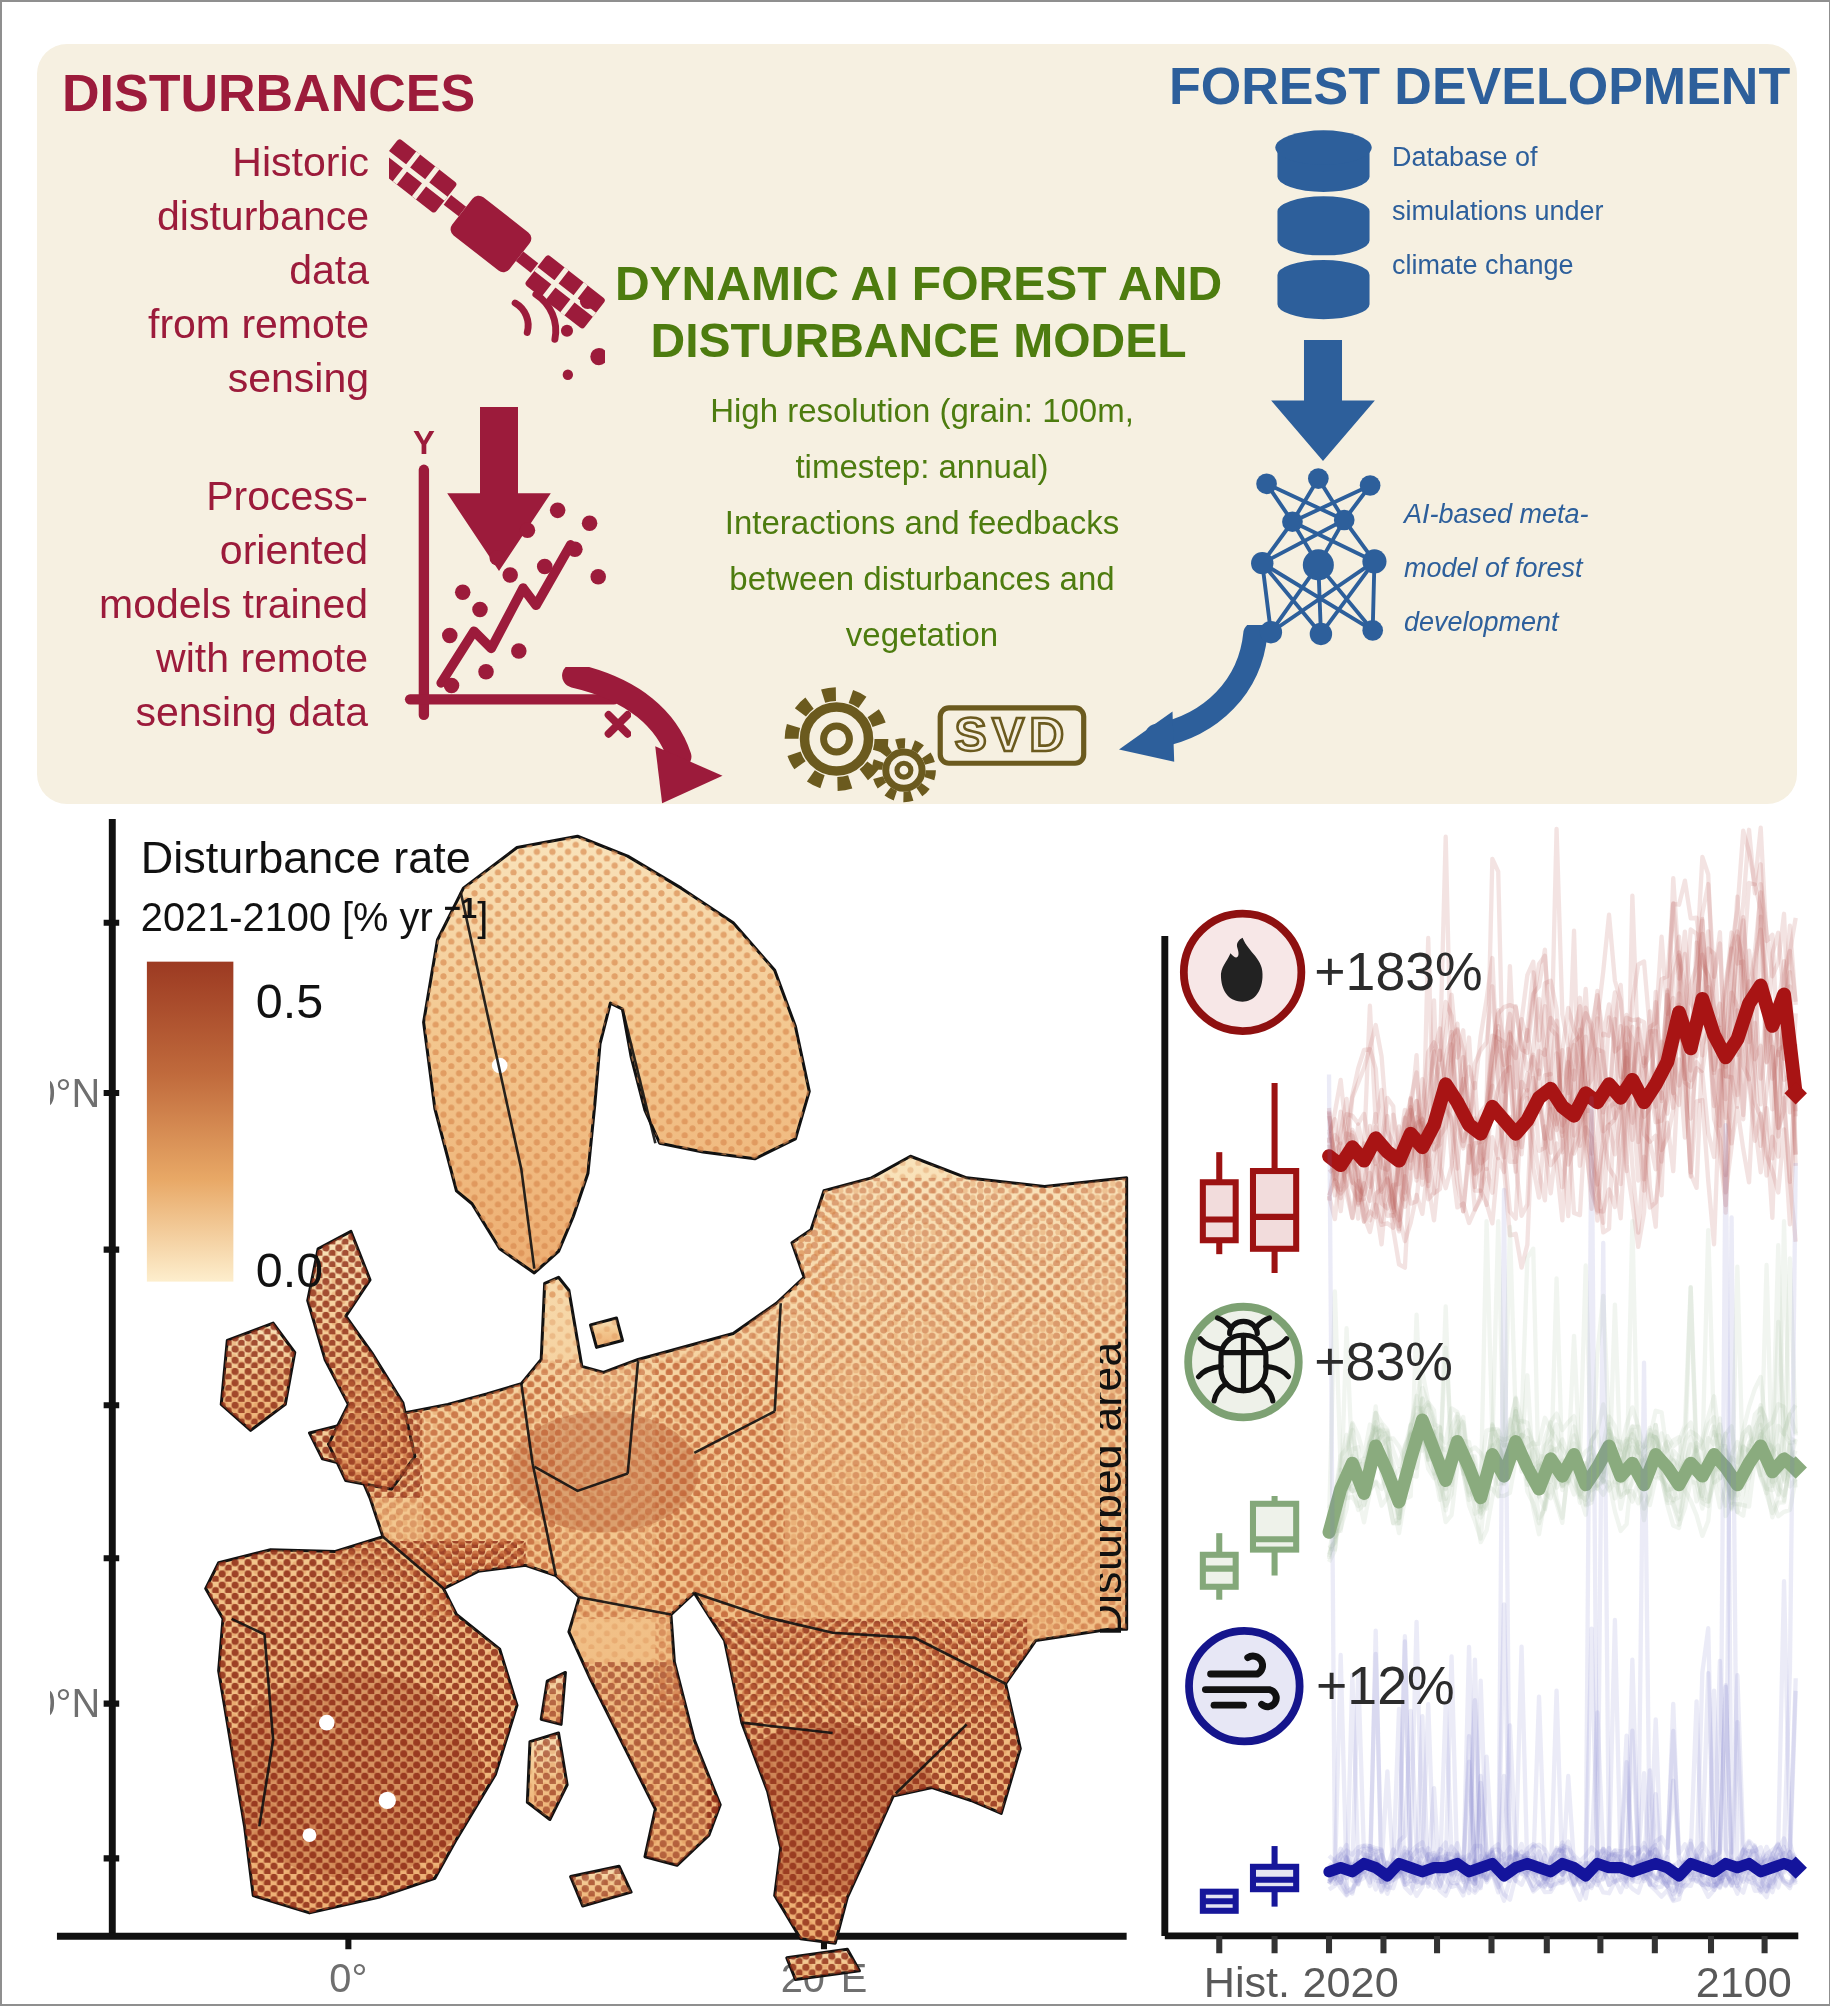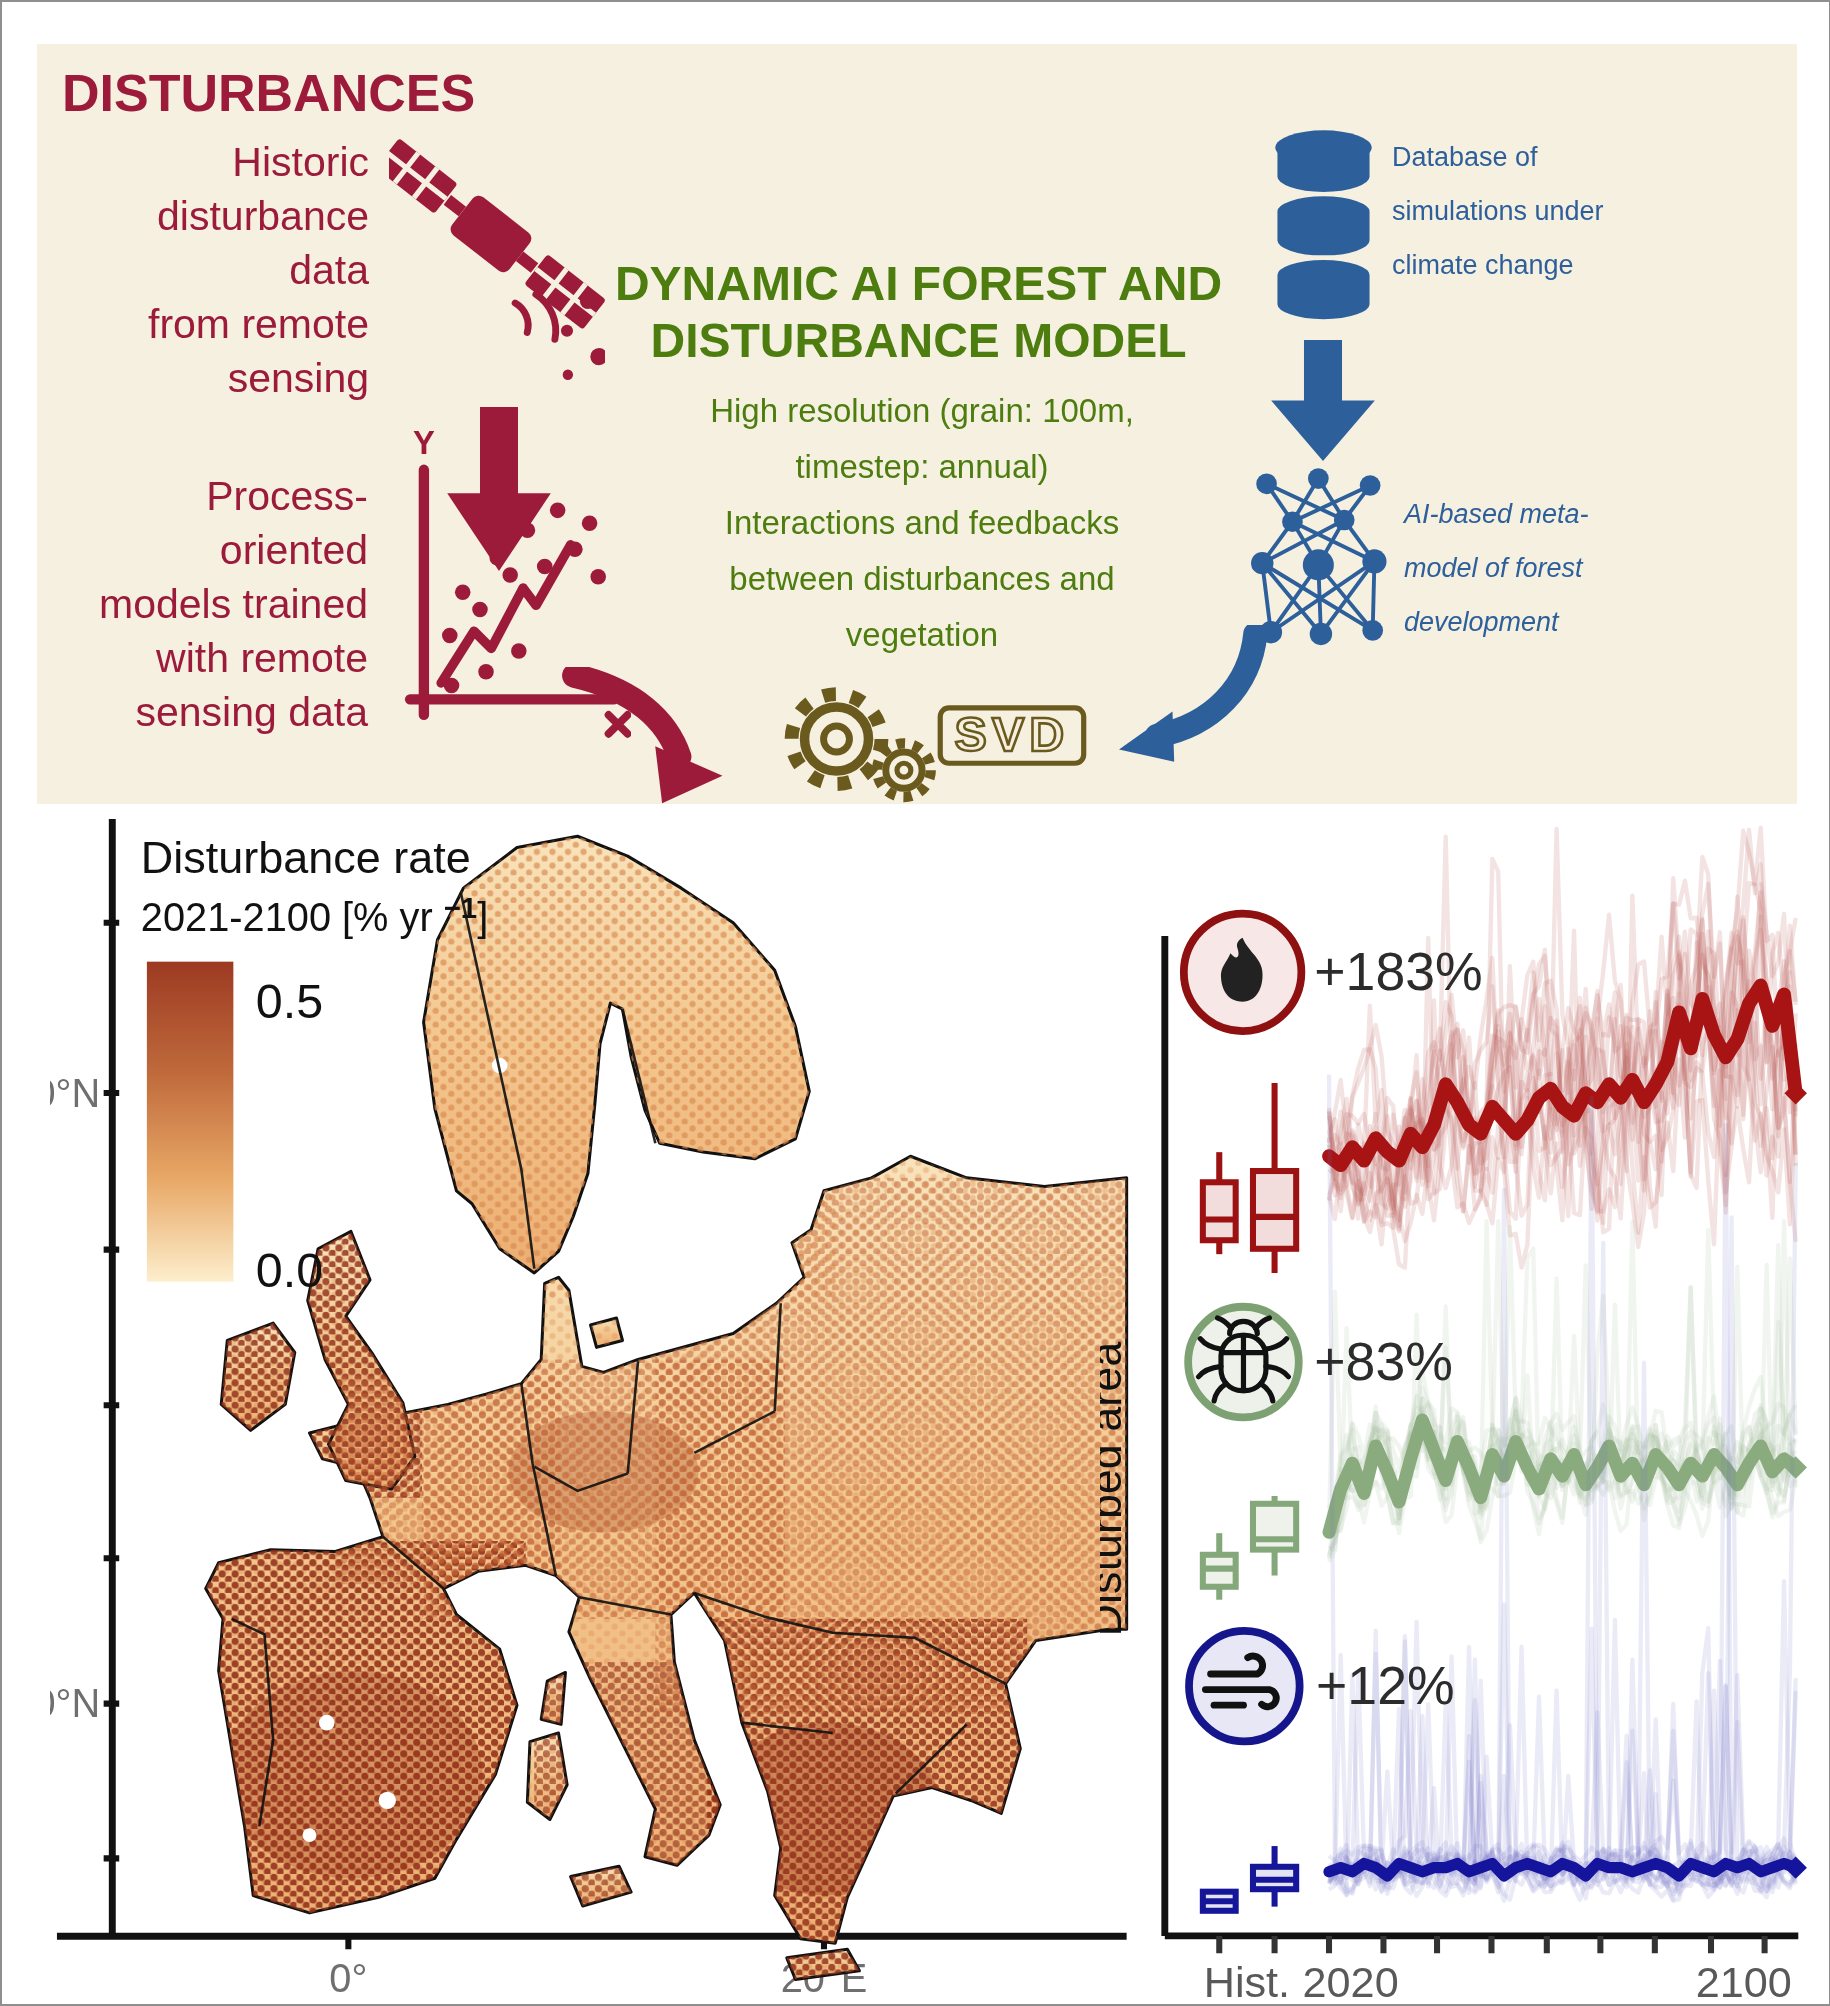--- a/index.html
+++ b/index.html
@@ -1,20 +1,20 @@
 <!DOCTYPE html>
 <html style="font-size:14px"><head>
 <meta charset="utf-8">
 <style>
   html,body{margin:0;padding:0;background:#ffffff;}
   .canvas{position:relative;width:1831px;height:2006px;background:#ffffff;
           border:2.6px solid #8f8f8f;box-sizing:border-box;overflow:hidden;
           font-family:"Liberation Sans", sans-serif;}
   .abs{position:absolute;}
-  .panel{position:absolute;left:35px;top:42px;width:1760px;height:760px;background:#f6f0e1;}
+  .panel{position:absolute;left:35px;top:42px;width:1760px;height:760px;background:#f6f0e1;border-radius:30px;}
   .sec-title{font-weight:bold;font-size:52px;letter-spacing:0px;white-space:nowrap;}
   .red{color:#9c1b3b;}
   .blue{color:#2d5f9b;}
   .olive{color:#4d7c0f;}
   .rtext{font-size:41px;line-height:54px;text-align:right;}
   .ltext{font-size:27px;line-height:54px;text-align:left;}
   .ctext{font-size:33px;line-height:56px;text-align:center;}
   .ctitle{font-weight:bold;font-size:48px;line-height:57px;text-align:center;}
   svg text{font-family:"Liberation Sans", sans-serif;}
 </style>
@@ -123,20 +123,21 @@
         <rect x="192" y="30" width="166" height="64" rx="10" stroke="#6b5a1e" stroke-width="6" fill="none"></rect>
         <text x="275" y="80" text-anchor="middle" font-size="56" font-weight="bold" letter-spacing="6" fill="none" stroke="#6b5a1e" stroke-width="3">SVD</text>
       </g>
     </svg>
 
     <svg class="abs" style="left:1082px;top:581px;" width="151" height="143" viewBox="0 0 175 165">
       <path d="M158,10 C152,70 108,116 44,128" stroke="#2d5f9b" stroke-width="28" fill="none" stroke-linecap="round"></path>
       <polygon points="62,100 0,144 64,158" fill="#2d5f9b"></polygon>
     </svg>
 
+    <div class="abs sec-title blue" style="left:1132px;top:12px;width:605px;text-align:right;">FOREST DEVELOPMENT</div>
 
     <svg class="abs" style="left:1234px;top:86px;" width="105" height="203" viewBox="0 0 122 235">
       <g fill="#2d5f9b" stroke="#f6f0e1" stroke-width="5">
         <path d="M5,20 a56,20 0 0 1 112,0 v34 a56,20 0 0 1 -112,0 z"></path>
         <path d="M5,94 a56,20 0 0 1 112,0 v34 a56,20 0 0 1 -112,0 z"></path>
         <path d="M5,168 a56,20 0 0 1 112,0 v34 a56,20 0 0 1 -112,0 z"></path>
       </g>
       <ellipse cx="61" cy="20" rx="56" ry="20" fill="#2d5f9b"></ellipse>
     </svg>
 

